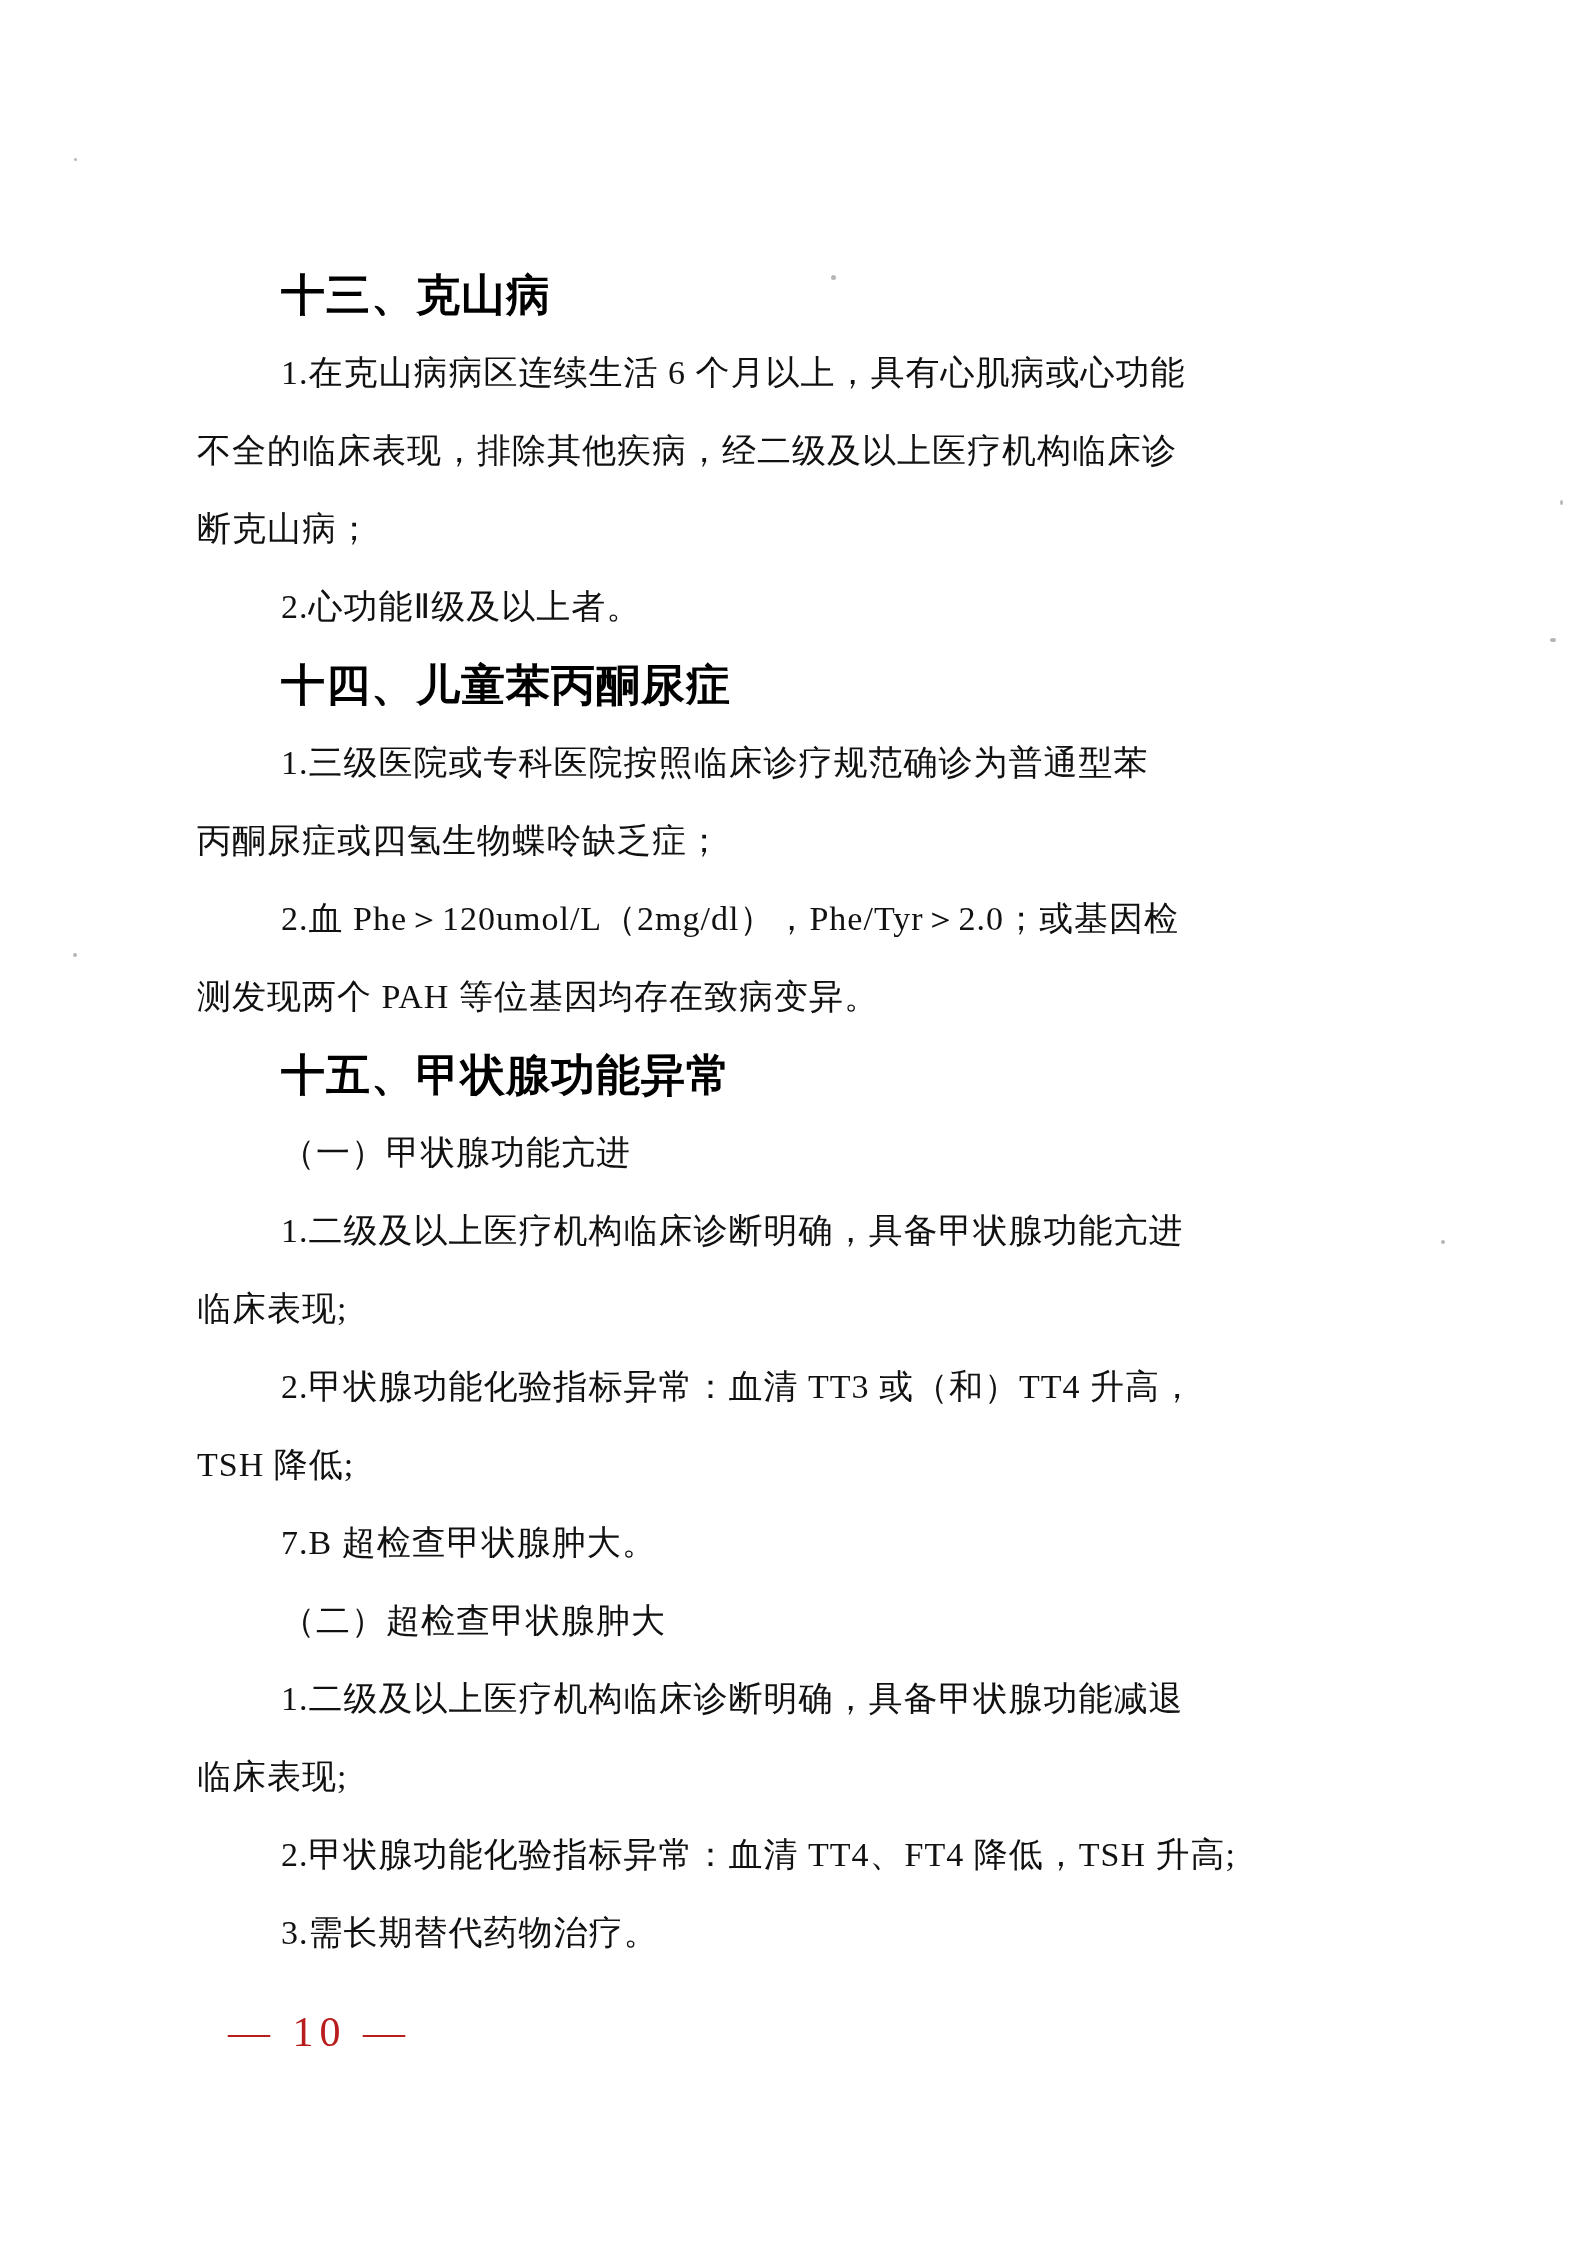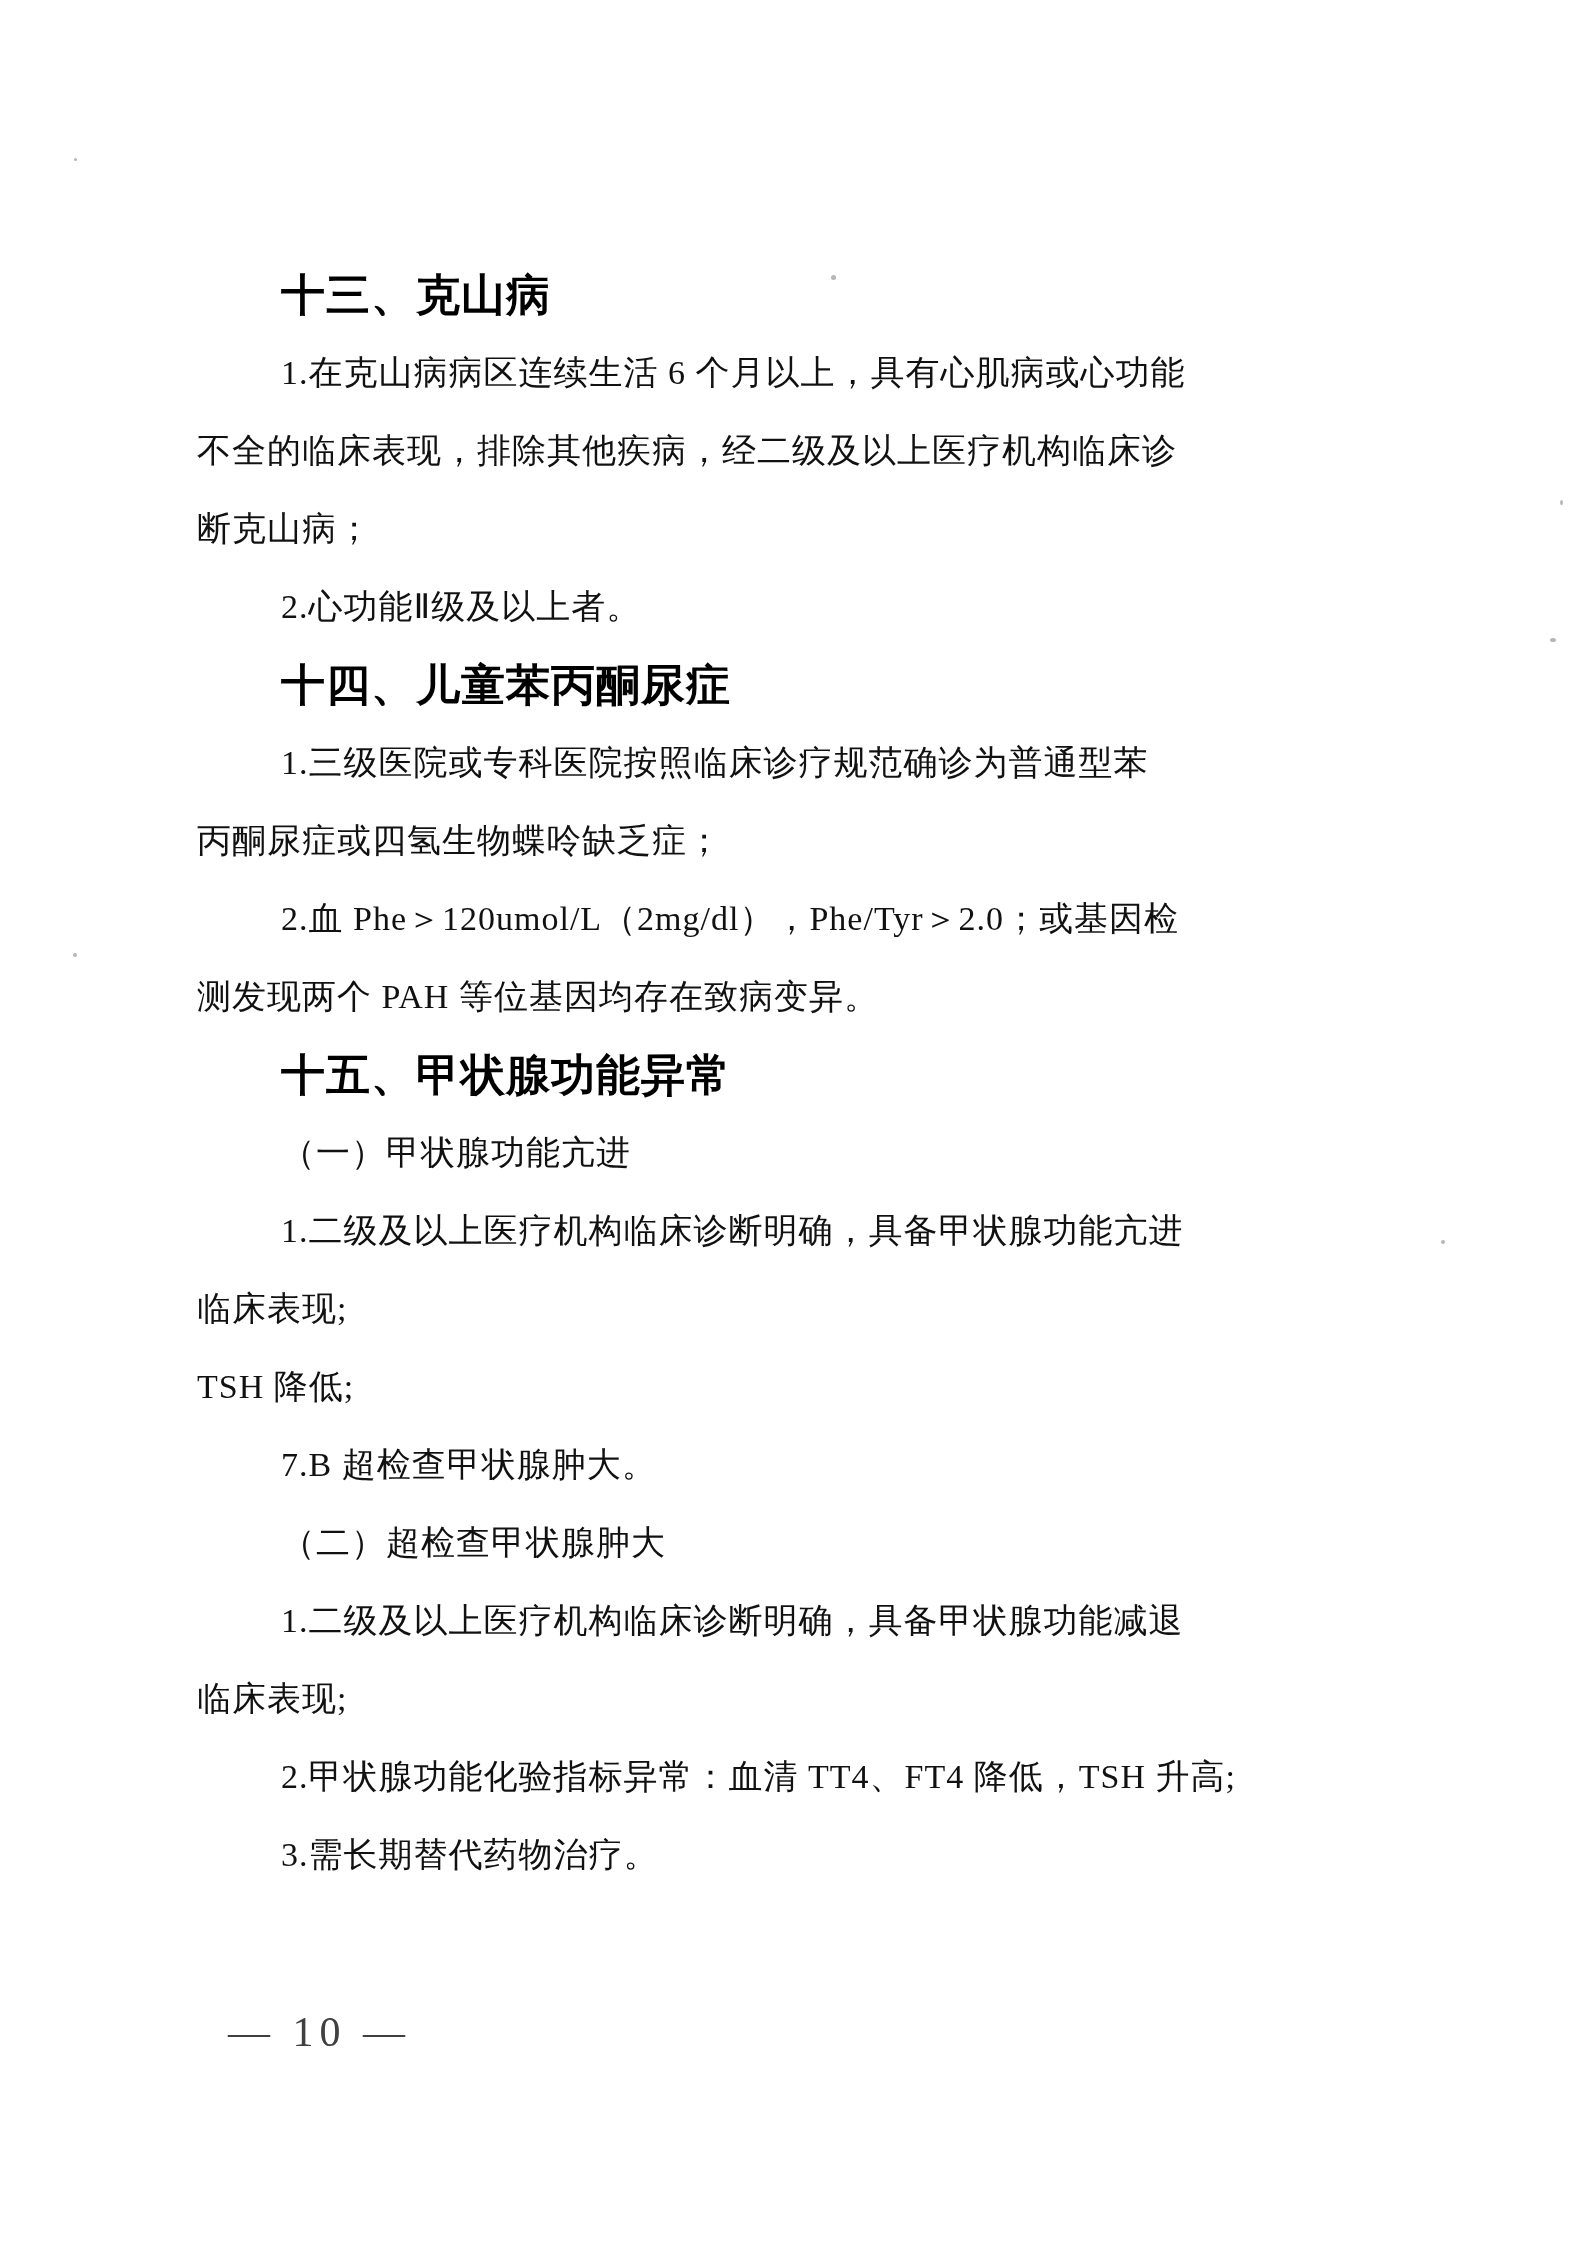--- a/index.html
+++ b/index.html
@@ -40,21 +40,21 @@
     font-size: 44px;
     color: #000000;
   }
   .footer {
     position: absolute;
     left: 228px;
     top: 2008px;
     font-size: 42px;
     letter-spacing: 6px;
     font-family: "Liberation Serif", serif;
-    color: #404040;
+    color: #b91c1c;
   }
   .speck {
     position: absolute;
     background: #7a7a7a;
     border-radius: 50%;
     opacity: 0.55;
   }
 </style>
 </head>
 <body>
@@ -69,20 +69,21 @@
     <div class="line indent">2.心功能Ⅱ级及以上者。</div>
     <div class="line heading indent">十四、儿童苯丙酮尿症</div>
     <div class="line indent">1.三级医院或专科医院按照临床诊疗规范确诊为普通型苯</div>
     <div class="line">丙酮尿症或四氢生物蝶呤缺乏症；</div>
     <div class="line indent">2.血 Phe＞120umol/L（2mg/dl），Phe/Tyr＞2.0；或基因检</div>
     <div class="line">测发现两个 PAH 等位基因均存在致病变异。</div>
     <div class="line heading indent">十五、甲状腺功能异常</div>
     <div class="line indent">（一）甲状腺功能亢进</div>
     <div class="line indent">1.二级及以上医疗机构临床诊断明确，具备甲状腺功能亢进</div>
     <div class="line">临床表现;</div>
+    <div class="line indent">2.甲状腺功能化验指标异常：血清 TT3 或（和）TT4 升高，</div>
     <div class="line">TSH 降低;</div>
     <div class="line indent">7.B 超检查甲状腺肿大。</div>
     <div class="line indent">（二）超检查甲状腺肿大</div>
     <div class="line indent">1.二级及以上医疗机构临床诊断明确，具备甲状腺功能减退</div>
     <div class="line">临床表现;</div>
     <div class="line indent">2.甲状腺功能化验指标异常：血清 TT4、FT4 降低，TSH 升高;</div>
     <div class="line indent">3.需长期替代药物治疗。</div>
   </div>
 
   <div class="footer">— 10 —</div>

